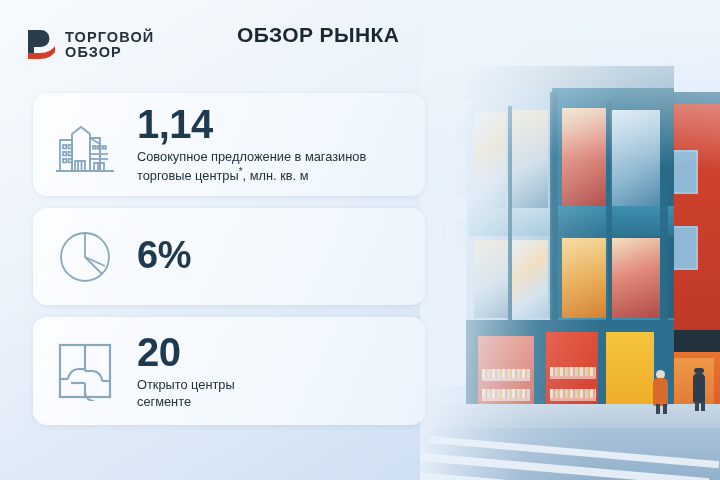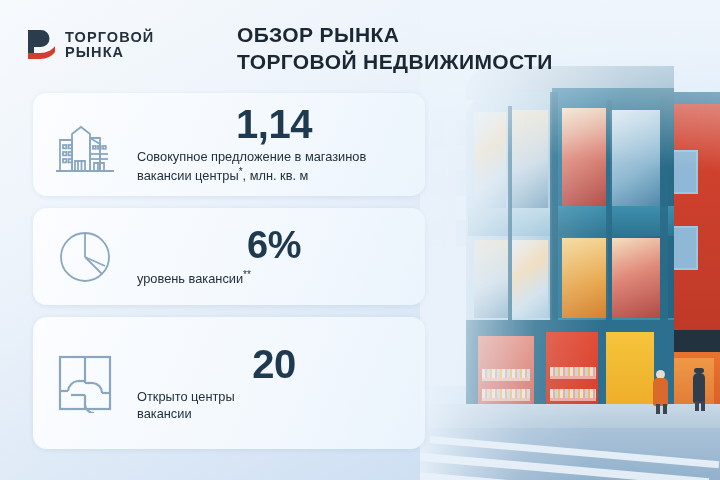--- a/index.html
+++ b/index.html
@@ -299,42 +299,41 @@
     left: 33px;
     width: 392px;
     border-radius: 14px;
     background: linear-gradient(110deg, rgba(252,253,255,.97) 0%, rgba(244,249,254,.95) 60%, rgba(236,245,253,.93) 100%);
     box-shadow: 0 1px 5px rgba(60,100,140,.10);
     display: flex;
     align-items: center;
   }
   #card1 { top: 93px;  height: 103px; }
   #card2 { top: 208px; height: 97px; }
-  #card3 { top: 317px; height: 132px; }
+  #card3 { top: 317px; height: 108px; }
 
   .card-icon {
     width: 104px;
     flex: 0 0 104px;
     display: flex;
     align-items: center;
     justify-content: center;
     color: #8aa7c0;
   }
   .card-body {
     flex: 1 1 auto;
     padding-right: 14px;
   }
   .big-num {
     font-size: 40px;
     font-weight: 700;
     letter-spacing: -.5px;
     line-height: 1.0;
     color: #1f394f;
     margin-bottom: 4px;
-    text-align: center;
   }
   #card2 .big-num { font-size: 38px; }
   #card3 .big-num { font-size: 40px; }
   .card-desc {
     font-size: 12.8px;
     line-height: 1.35;
     color: #23313e;
   }
   .card-desc sup {
     font-size: 10px;
@@ -443,27 +442,26 @@
 
   <div class="logo">
     <div class="logo-mark">
       <svg width="30" height="34" viewBox="0 0 30 34" aria-hidden="true">
         <path d="M2 2 h13 a8.5 8.5 0 0 1 0 17 h-7 v12 h-6 z" fill="#2b3c4d"></path>
         <path d="M2 25 h12 c7 0 12 -3 15 -7 v6 c-3 4 -8 7 -15 7 h-12 z" fill="#d23f2c"></path>
       </svg>
     </div>
     <div class="logo-text">
       <span>ТОРГОВОЙ</span>
-      <span>РЫНКА</span>
+      <span>ОБЗОР</span>
     </div>
   </div>
 
   <div class="title">
     <div>ОБЗОР РЫНКА</div>
-    <div>ТОРГОВОЙ НЕДВИЖИМОСТИ</div>
   </div>
 
   <div class="card" id="card1">
     <div class="card-icon">
       <svg width="62" height="58" viewBox="0 0 62 58" fill="none" stroke="#8aa7c0" stroke-width="1.8">
         <path d="M18 18 l9 -7 l9 7 v37 h-18 z"></path>
         <path d="M6 24 h12 v31 h-12 z"></path>
         <path d="M36 22 l10 6 v27 h-10 z"></path>
         <path d="M46 28 h9 v27 h-9 z" stroke="none" fill="none"></path>
         <path d="M36 22 h10 v33"></path>
@@ -482,39 +480,36 @@
         <path d="M21 45 h10 v10 h-10 z"></path>
         <path d="M24 45 v10 M27.5 45 v10"></path>
         <path d="M40 47 h10 v8 h-10 z"></path>
         <path d="M44 47 v8"></path>
       </svg>
     </div>
     <div class="card-body">
       <div class="big-num">1,14</div>
       <div class="card-desc">
         <span>Совокупное предложение в магазинов</span><br>
-        <span>вакансии центры</span><sup>*</sup><span>, млн. кв. м</span>
+        <span>торговые центры</span><sup>*</sup><span>, млн. кв. м</span>
       </div>
     </div>
   </div>
 
   <div class="card" id="card2">
     <div class="card-icon">
       <svg width="58" height="58" viewBox="0 0 58 58" fill="none" stroke="#8aa7c0" stroke-width="1.8">
         <circle cx="29" cy="29" r="24"></circle>
         <path d="M29 29 v-24"></path>
         <path d="M29 29 l17 17"></path>
         <path d="M29 29 l20 9"></path>
       </svg>
     </div>
     <div class="card-body">
       <div class="big-num">6%</div>
-      <div class="card-desc">
-        <span>уровень вакансии</span><sup>**</sup>
-      </div>
     </div>
   </div>
 
   <div class="card" id="card3">
     <div class="card-icon">
       <svg width="58" height="60" viewBox="0 0 58 60" fill="none" stroke="#8aa7c0" stroke-width="2.2">
         <rect x="4" y="4" width="50" height="52"></rect>
         <path d="M29 4 v26"></path>
         <path d="M29 30 h8"></path>
         <path d="M37 30 a10 10 0 0 1 9 10"></path>
@@ -524,19 +519,19 @@
         <path d="M22 28 h7"></path>
         <path d="M29 42 h-14"></path>
         <path d="M29 42 v14"></path>
         <path d="M29 52 a9 9 0 0 0 9 8"></path>
       </svg>
     </div>
     <div class="card-body">
       <div class="big-num">20</div>
       <div class="card-desc">
         <span>Открыто центры</span><br>
-        <span>вакансии</span>
+        <span>сегменте</span>
       </div>
     </div>
   </div>
 
 
 </div>
 
 </body></html>

